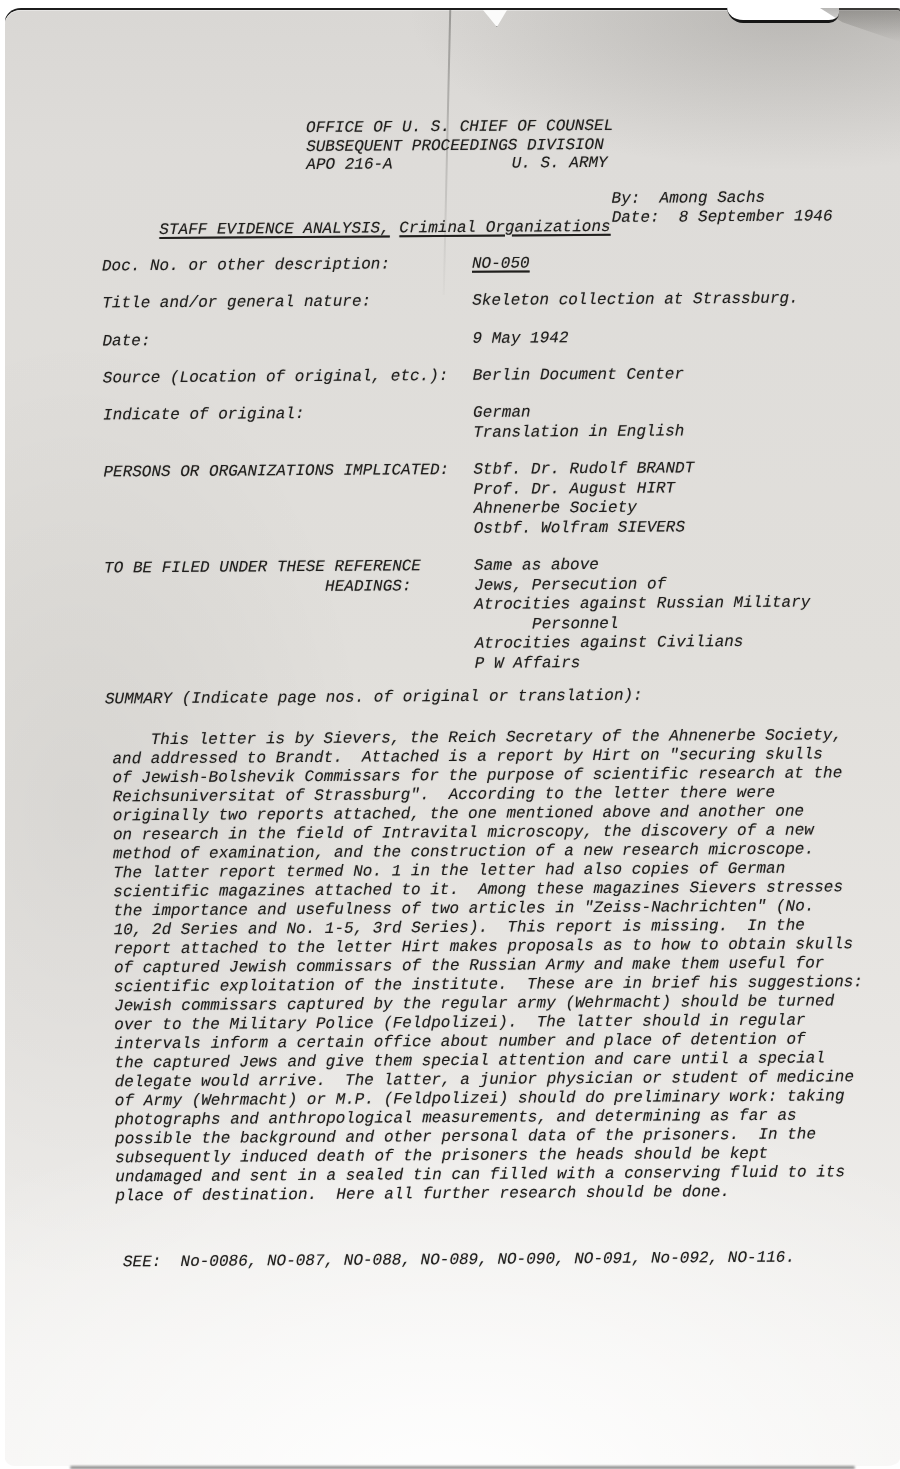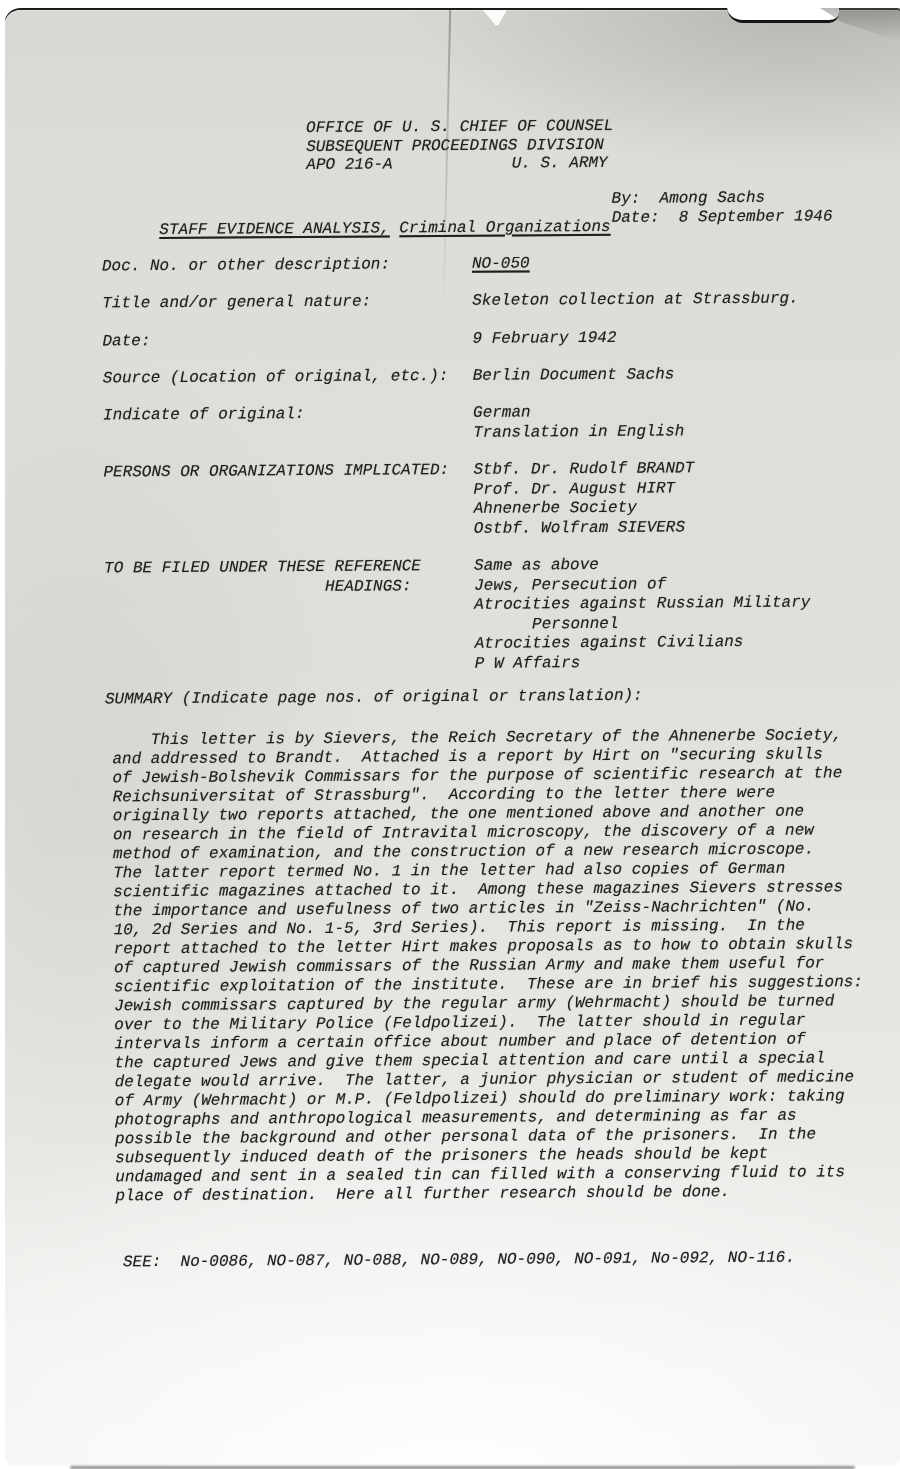--- a/index.html
+++ b/index.html
@@ -96,25 +96,25 @@
       <div class="row" style="top:255px;">
         <div class="label pre">Doc. No. or other description:</div>
         <div class="value pre u">NO-050</div>
       </div>
       <div class="row" style="top:292px;">
         <div class="label pre">Title and/or general nature:</div>
         <div class="value pre">Skeleton collection at Strassburg.</div>
       </div>
       <div class="row" style="top:330px;">
         <div class="label pre">Date:</div>
-        <div class="value pre">9 February 1942</div>
+        <div class="value pre">9 May 1942</div>
       </div>
       <div class="row" style="top:367px;">
         <div class="label pre">Source (Location of original, etc.):</div>
-        <div class="value pre">Berlin Document Sachs</div>
+        <div class="value pre">Berlin Document Center</div>
       </div>
       <div class="row" style="top:404px;">
         <div class="label pre">Indicate of original:</div>
         <div class="value pre">German
 Translation in English</div>
       </div>
       <div class="row" style="top:461px;">
         <div class="label pre">PERSONS OR ORGANIZATIONS IMPLICATED:</div>
         <div class="value pre">Stbf. Dr. Rudolf BRANDT
 Prof. Dr. August HIRT

